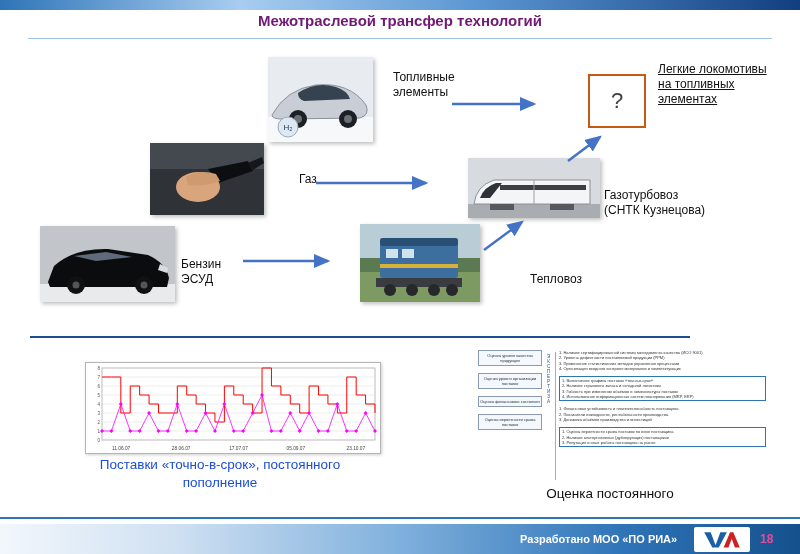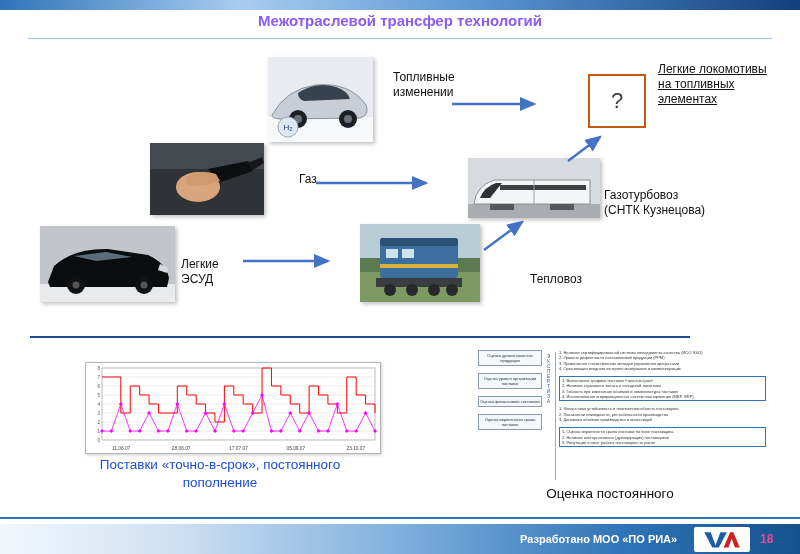--- a/index.html
+++ b/index.html
@@ -15,38 +15,38 @@
   .ev-group { margin-bottom:5px; }
   .ev-group.boxed { border:1px solid #2e75b6; padding:1px 2px; }
   .ev-line { font-size:4px; line-height:5.3px; color:#333333; white-space:nowrap; overflow:hidden; }
 </style>
 </head>
 <body>
 
 <div class="slide">
 
   <div class="abs" style="left:0;top:0;width:800px;height:10px;background:linear-gradient(90deg,#2f74b8 0%,#a8cdf0 30%,#5a96d2 60%,#123f7e 100%);"></div>
-  <div class="abs" style="left:0;top:12px;width:800px;text-align:center;font-size:15px;font-weight:bold;color:#8b5cf6;">Межотраслевой трансфер технологий</div>
+  <div class="abs" style="left:0;top:12px;width:800px;text-align:center;font-size:15px;font-weight:bold;color:#701a75;">Межотраслевой трансфер технологий</div>
   <div class="abs" style="left:28px;top:38px;width:744px;height:1px;background:#9dc3e6;"></div>
 
   <div class="abs photo" style="left:268px;top:57px;width:105px;height:85px;">
     <svg width="105" height="85" viewBox="0 0 105 85" xmlns="http://www.w3.org/2000/svg">
       <rect width="105" height="85" fill="#e8ecf0"></rect>
       <rect y="60" width="105" height="25" fill="#f6f8fa"></rect>
       <path d="M4,58 Q18,32 48,28 Q82,25 98,48 Q102,58 92,61 L14,62 Q4,62 4,58 Z" fill="#c9ced6" stroke="#8a929c" stroke-width="1"></path>
       <path d="M30,36 Q48,24 68,30 Q80,34 82,42 L36,44 Q30,42 30,36 Z" fill="#35424f"></path>
       <circle cx="30" cy="62" r="9" fill="#1c1f24"></circle>
         <circle cx="30" cy="62" r="4" fill="#6a7078"></circle>
       <circle cx="80" cy="62" r="9" fill="#1c1f24"></circle>
         <circle cx="80" cy="62" r="4" fill="#6a7078"></circle>
       <circle cx="20" cy="70" r="10" fill="#dde8f2" stroke="#99aabb"></circle>
       <text x="20" y="73" font-size="8" text-anchor="middle" fill="#1f3864">H₂</text>
     </svg>
   </div>
-  <div class="abs label" style="left:393px;top:70px;width:85px;">Топливные изменении</div>
+  <div class="abs label" style="left:393px;top:70px;width:85px;">Топливные элементы</div>
 
   <div class="abs" style="left:588px;top:74px;width:58px;height:54px;background:#ffffff;border:2px solid #c55a11;display:flex;align-items:center;justify-content:center;">
     <span style="font-size:22px;color:#404040;">?</span>
   </div>
   <div class="abs label" style="left:658px;top:62px;width:118px;text-decoration:underline;">Легкие локомотивы на топливных элементах</div>
 
   <div class="abs photo" style="left:150px;top:143px;width:114px;height:72px;">
     <svg width="114" height="72" viewBox="0 0 114 72" xmlns="http://www.w3.org/2000/svg">
       <rect width="114" height="72" fill="#2f3338"></rect>
       <rect width="114" height="26" fill="#44494f"></rect>
@@ -78,21 +78,21 @@
       <rect y="58" width="135" height="18" fill="#e8eaec"></rect>
       <path d="M8,56 L14,40 Q34,22 68,23 L108,29 Q126,37 129,52 L127,61 L10,61 Z" fill="#0b0c0e"></path>
       <path d="M34,30 L66,26 L92,31 L56,35 Z" fill="#5e6b7a"></path>
       <circle cx="36" cy="59" r="9" fill="#101113"></circle>
         <circle cx="36" cy="59" r="3.5" fill="#555555"></circle>
       <circle cx="104" cy="59" r="9" fill="#101113"></circle>
         <circle cx="104" cy="59" r="3.5" fill="#555555"></circle>
       <path d="M120,38 L128,42 L127,47 L118,44 Z" fill="#d8dce0"></path>
     </svg>
   </div>
-  <div class="abs label" style="left:181px;top:257px;width:60px;">Легкие ЭСУД</div>
+  <div class="abs label" style="left:181px;top:257px;width:60px;">Бензин ЭСУД</div>
 
   <div class="abs photo" style="left:360px;top:224px;width:120px;height:78px;">
     <svg width="120" height="78" viewBox="0 0 120 78" xmlns="http://www.w3.org/2000/svg">
       <rect width="120" height="78" fill="#b9cdd6"></rect>
       <rect y="34" width="120" height="16" fill="#5c7a52"></rect>
       <rect y="48" width="120" height="30" fill="#7d9a62"></rect>
       <rect x="20" y="14" width="78" height="40" rx="3" fill="#3c6f9e"></rect>
       <rect x="20" y="14" width="78" height="8" rx="3" fill="#2a4f74"></rect>
       <rect x="26" y="25" width="12" height="9" fill="#cfe2ee"></rect>
       <rect x="42" y="25" width="12" height="9" fill="#cfe2ee"></rect>

